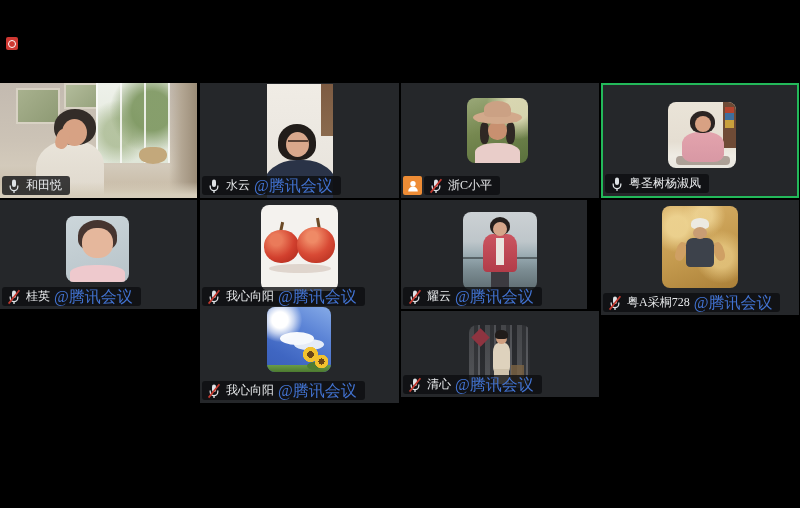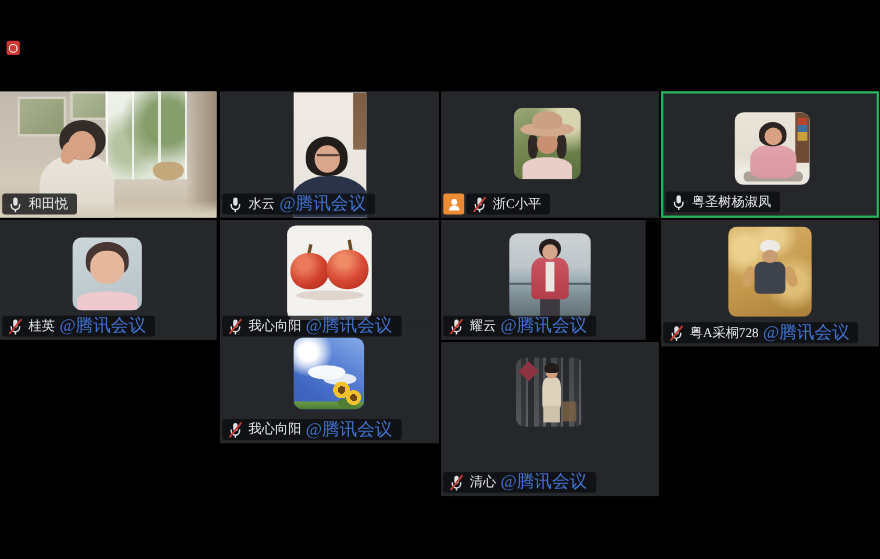--- a/index.html
+++ b/index.html
@@ -10,21 +10,21 @@
   
   .t1{left:0;top:83;width:197px;height:115px;top:83px;}
   .t2{left:200px;top:83px;width:199px;height:115px;}
   .t3{left:401px;top:83px;width:198px;height:115px;}
   .t4{left:601px;top:83px;width:198px;height:115px;}
   .t5{left:0;top:200px;width:197px;height:109px;}
   .t6{left:200px;top:200px;width:199px;height:109px;}
   .t7{left:401px;top:200px;width:186px;height:109px;}
   .t8{left:601px;top:200px;width:198px;height:115px;}
   .t9{left:200px;top:293px;width:199px;height:110px;}
-  .t10{left:401px;top:311px;width:198px;height:140px;}
+  .t10{left:401px;top:311px;width:198px;height:86px;}
   
   .rec{position:absolute;left:6px;top:37px;width:12px;height:13px;border-radius:2px;
        background:#cf3832;display:flex;align-items:center;justify-content:center;}
   .rec i{display:block;width:6px;height:6px;border:1.5px solid #fff;border-radius:50%;}
   
   .label{position:absolute;left:2px;bottom:3px;display:flex;align-items:center;z-index:5;}
   .badge{width:19px;height:19px;border-radius:2px;background:#ee8c35;margin-right:2px;
          display:flex;align-items:center;justify-content:center;flex:none;}
   .pill{display:flex;align-items:center;height:19px;background:rgba(12,13,15,.78);
         border-radius:3px;padding:0 8px 0 5px;}

